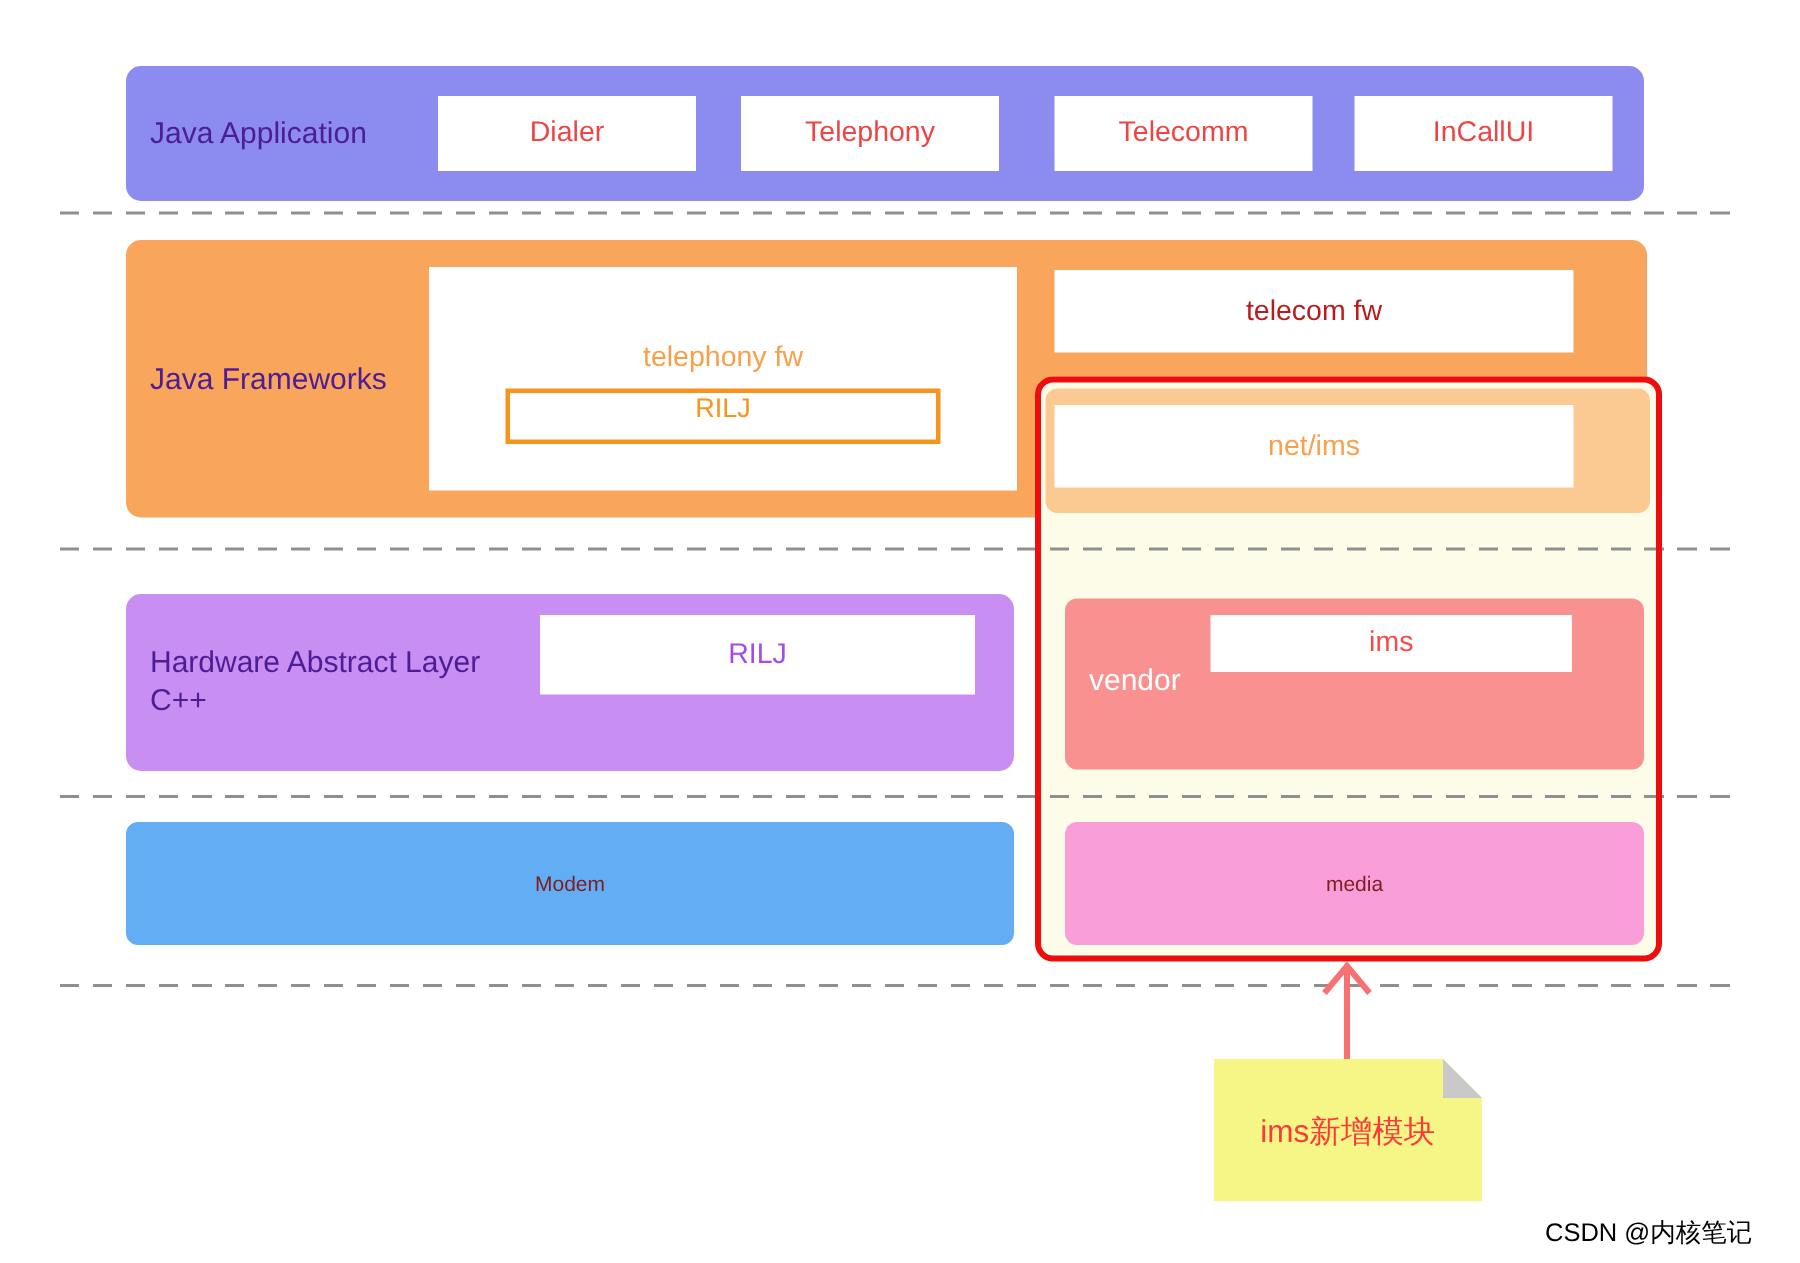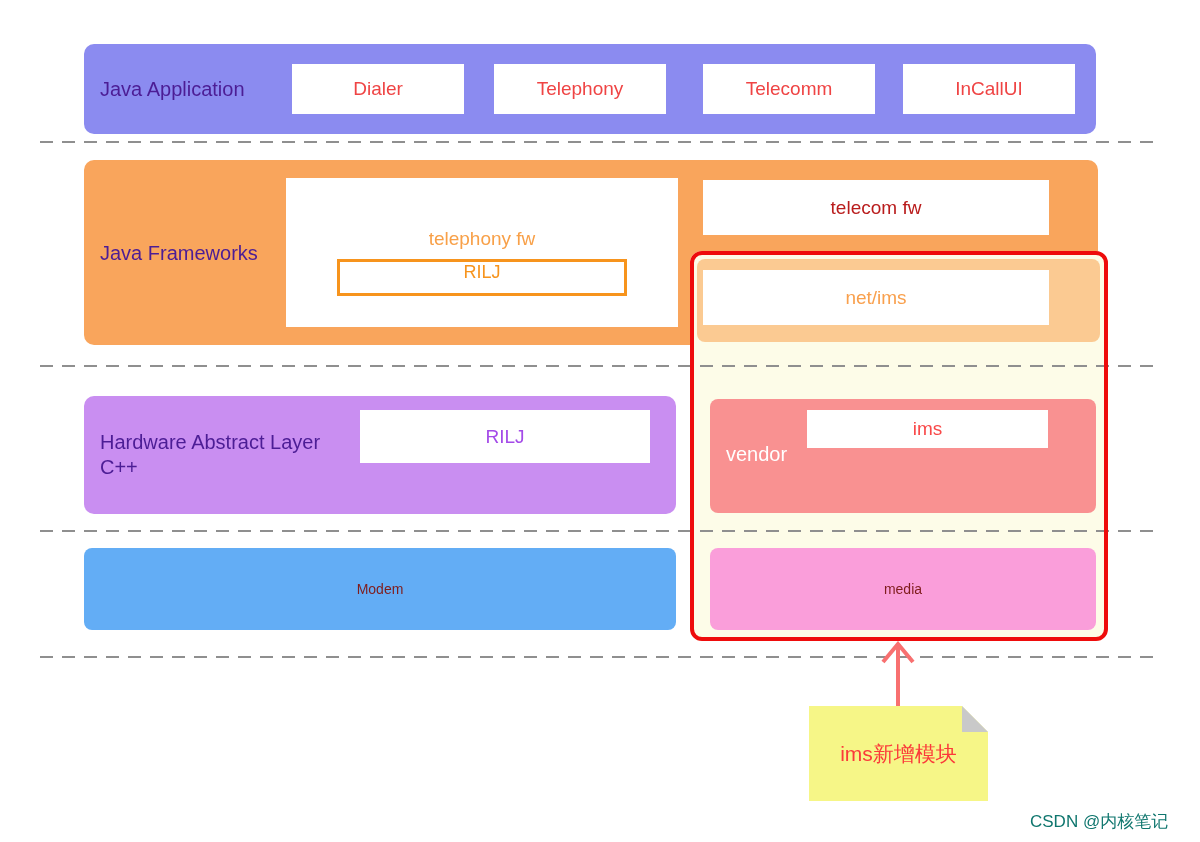--- a/index.html
+++ b/index.html
@@ -93,21 +93,21 @@
     display: flex; align-items: center; justify-content: center;
   }
   .note-fold {
     position: absolute; left: 962px; top: 706px; width: 26px; height: 26px;
     background: #c9c9c9; z-index: 7;
     clip-path: polygon(0 0, 100% 100%, 0 100%);
   }
   .note-text { color: #fb3a3a; font-size: 21px; white-space: nowrap; }
 
   .watermark {
-    position: absolute; left: 1030px; top: 810px; color: #0f766e;
+    position: absolute; left: 1030px; top: 810px; color: #000000;
     font-size: 17px; z-index: 6; white-space: nowrap;
   }
 
   
   .hal-label { top: 34px; }
   .hal-label div { line-height: 25px; }
 </style>
 </head>
 <body>
 

